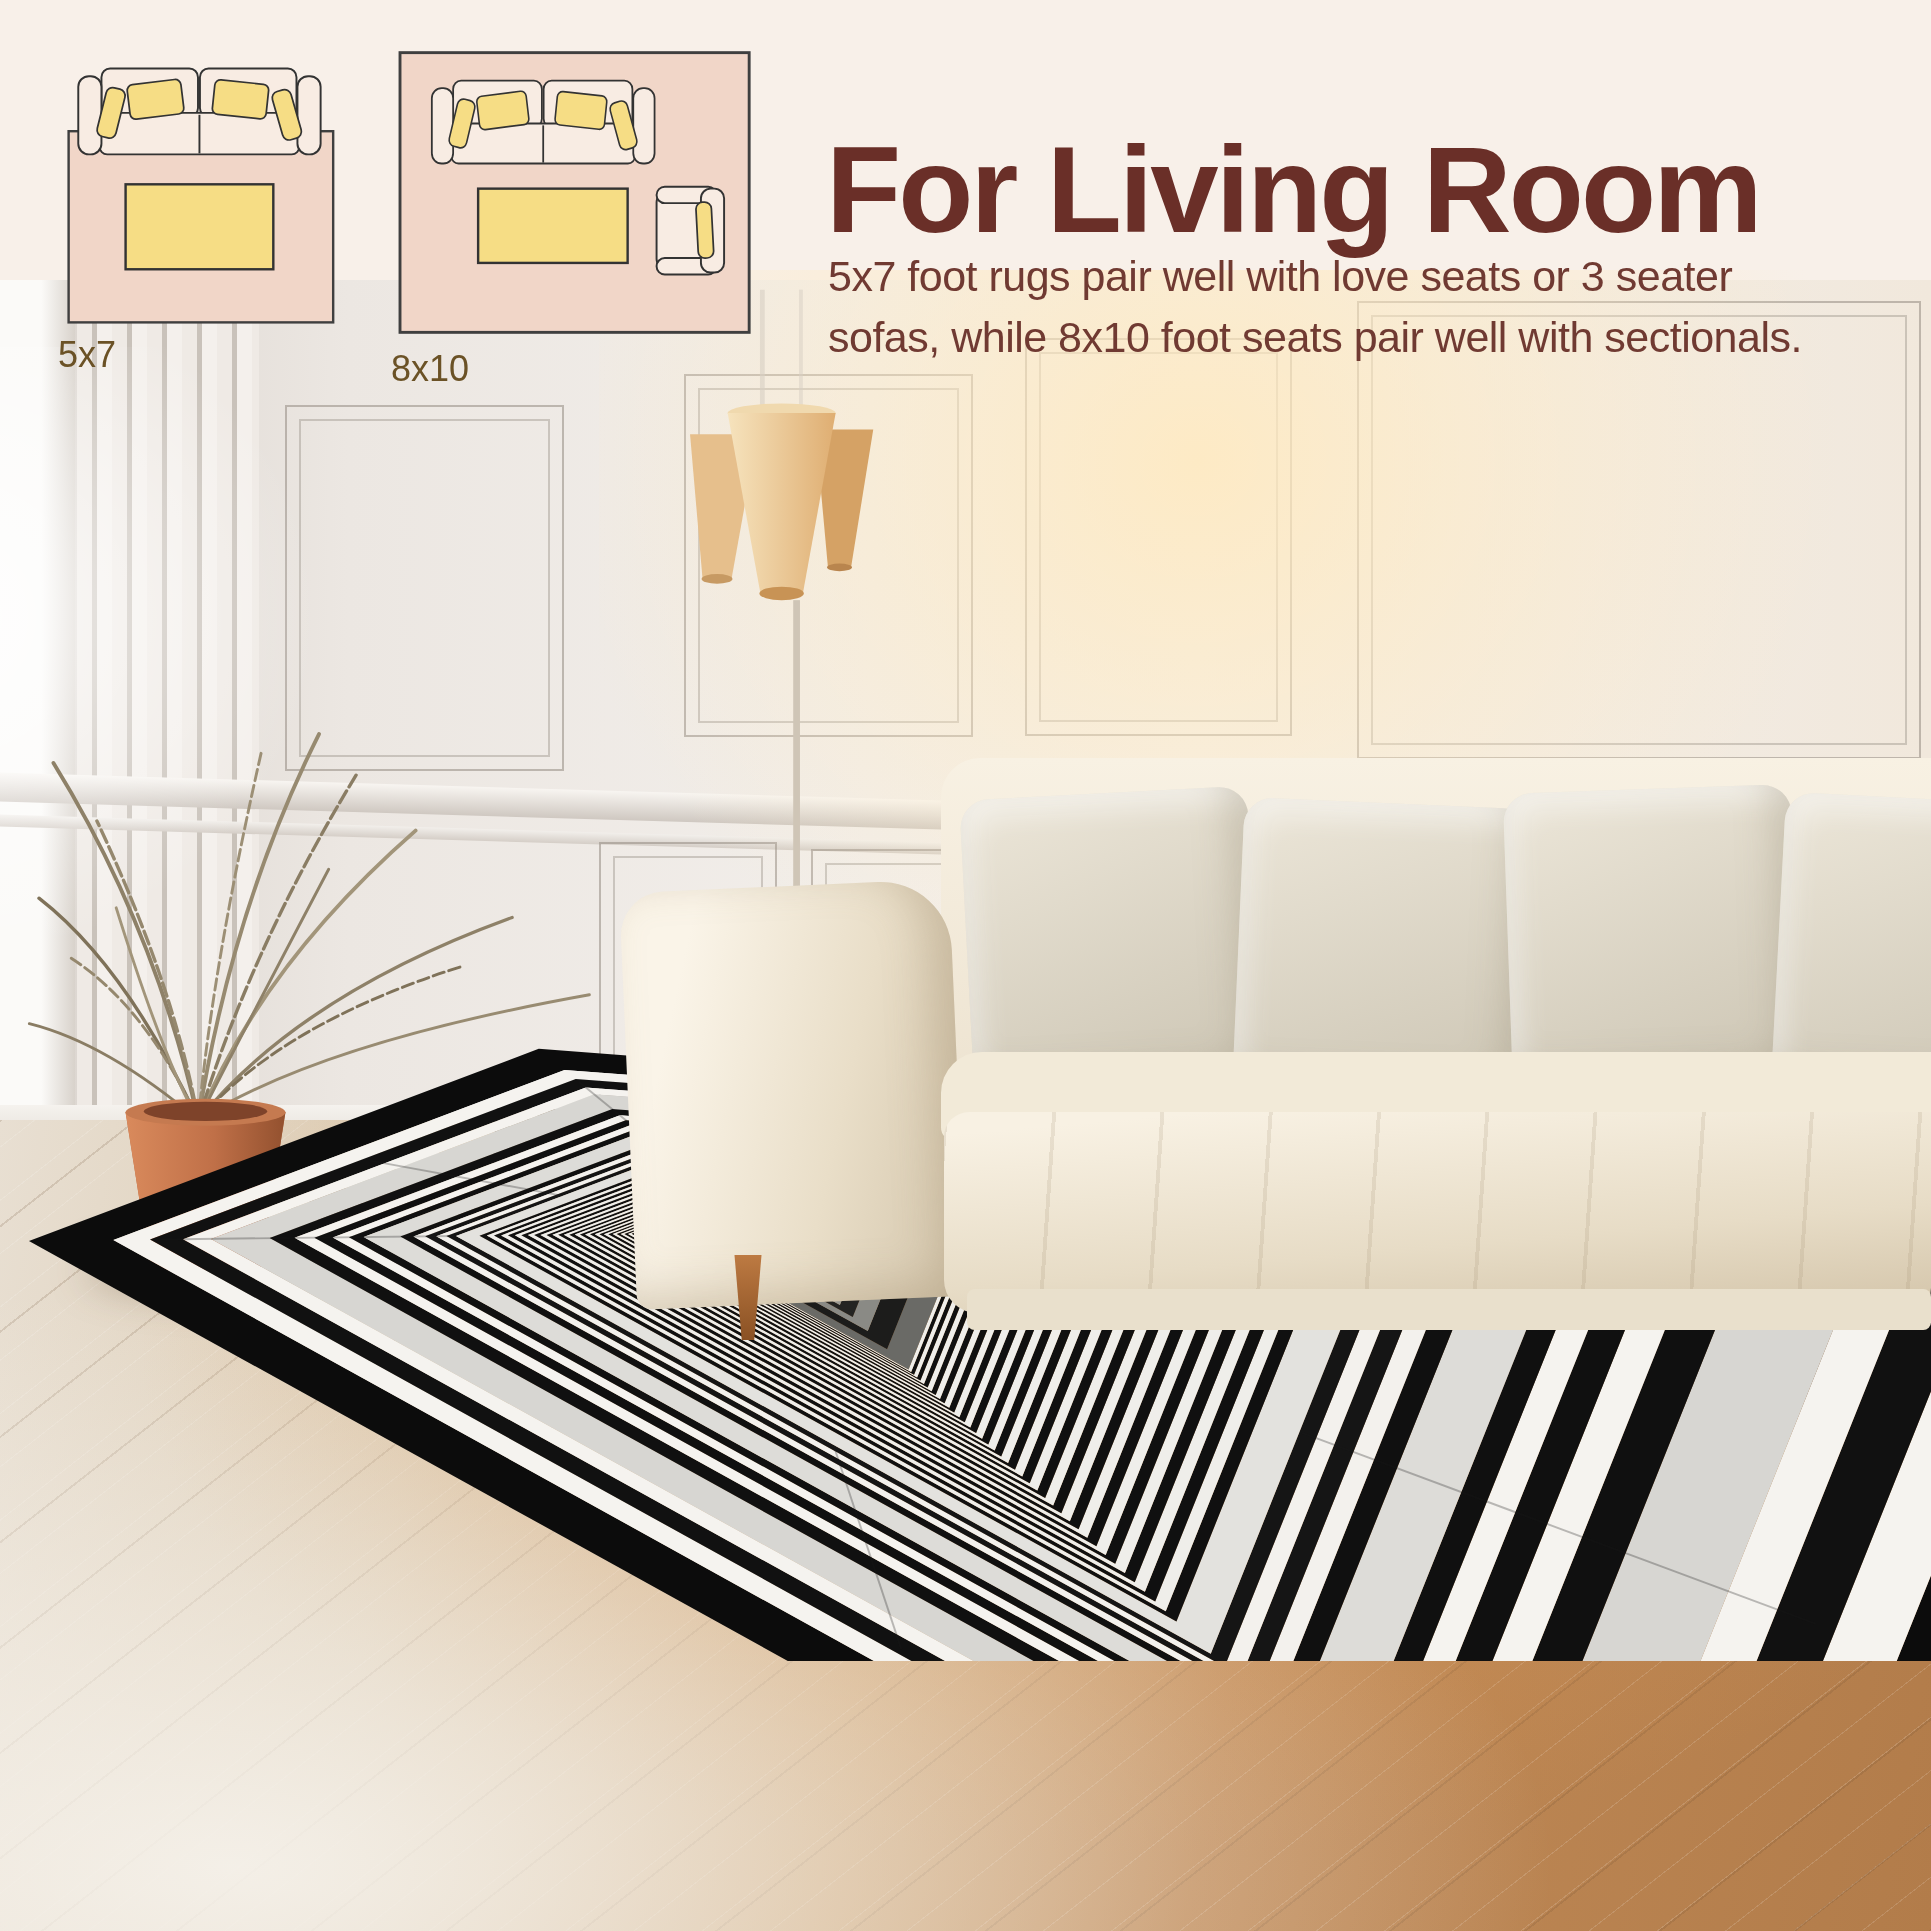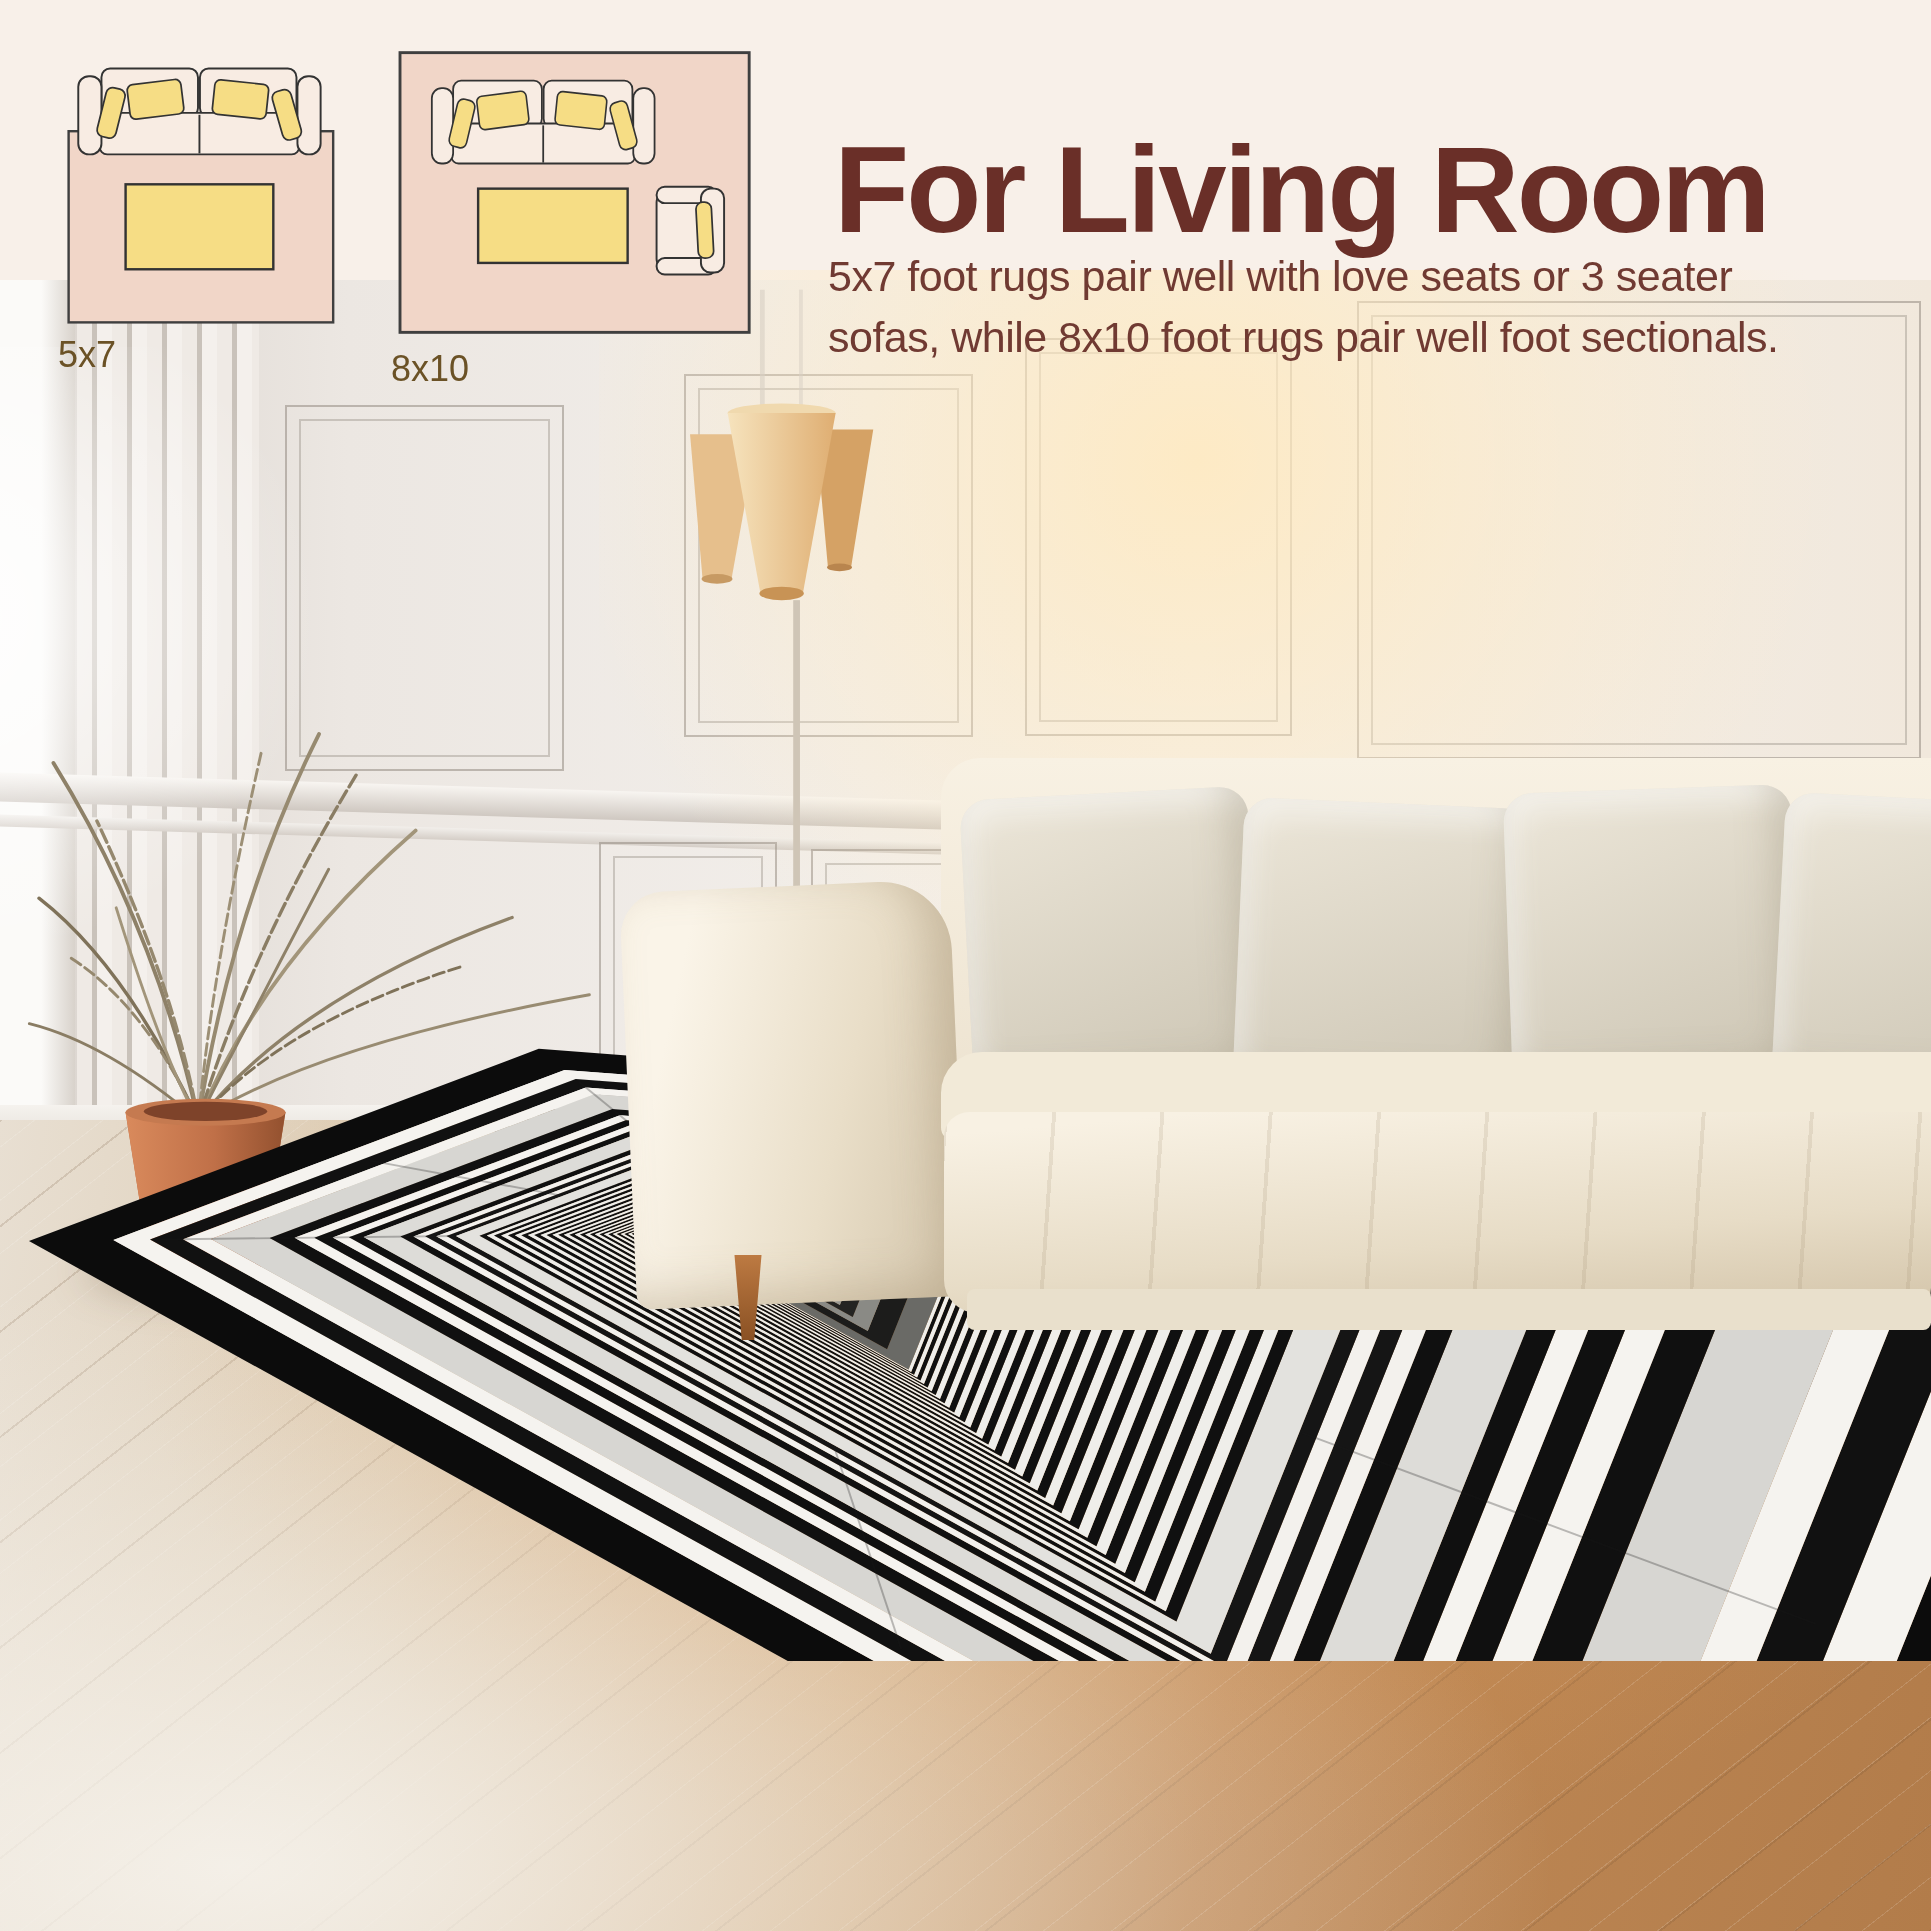--- a/index.html
+++ b/index.html
@@ -4,21 +4,21 @@
 <style>
   html,body{margin:0;padding:0;}
   body{width:1931px;height:1931px;overflow:hidden;background:var(--band_bg,#f8f0e9);
        font-family:"Liberation Sans", sans-serif;}
   #canvas{position:relative;width:1931px;height:1931px;overflow:hidden;background:var(--band_bg,#f8f0e9);}
   .abs{position:absolute;}
 
   
   #top-band{left:0;top:0;width:1931px;height:444px;z-index:40;}
   .headline{left:826px;top:39px;width:1091px;color:var(--heading,#6a2f28);
-            font-size:123px;font-weight:700;letter-spacing:-2.9px;line-height:1.12;white-space:nowrap;margin-left:8px;}
+            font-size:123px;font-weight:700;letter-spacing:-2.9px;line-height:1.12;white-space:nowrap;}
   .desc{left:828px;top:203px;width:1091px;color:var(--body_text,#703a32);
         font-size:43px;line-height:1.42;letter-spacing:-0.5px;}
   .desc span{display:block;white-space:nowrap;}
   .diag-label{color:var(--label_text,#6b5226);font-size:36px;}
   #label-5x7{left:58px;top:334px;width:280px;}
   #label-8x10{left:391px;top:348px;width:372px;}
   .d-rug{fill:var(--diagram_rug,#f1d6c8);stroke:#3f3f3f;stroke-width:2.5;}
   .d-body{fill:var(--diagram_sofa,#f8ece3);stroke:var(--outline,#333);stroke-width:2;}
   .d-acc{fill:var(--diagram_accent,#f6dd85);stroke:var(--outline,#333);stroke-width:1.8;}
   .d-line{stroke:var(--outline,#333);stroke-width:2;fill:none;}
@@ -318,17 +318,17 @@
         <rect class="d-body" x="2" y="74" width="62" height="17" rx="8.5"></rect>
         <rect class="d-body" x="48" y="2" width="24" height="87" rx="10"></rect>
         <rect class="d-acc" x="44" y="16" width="16" height="58" rx="7" transform="rotate(-3 52 45)"></rect>
       </g>
     </svg>
     <div id="label-8x10" class="abs diag-label">8x10</div>
 
     <h1 class="abs headline">For Living Room</h1>
     <p class="abs desc">
       <span>5x7 foot rugs pair well with love seats or 3 seater</span>
-      <span>sofas, while 8x10 foot rugs pair well foot sectionals.</span>
+      <span>sofas, while 8x10 foot seats pair well with sectionals.</span>
     </p>
   </div>
 </div>
 
 
 </body></html>

